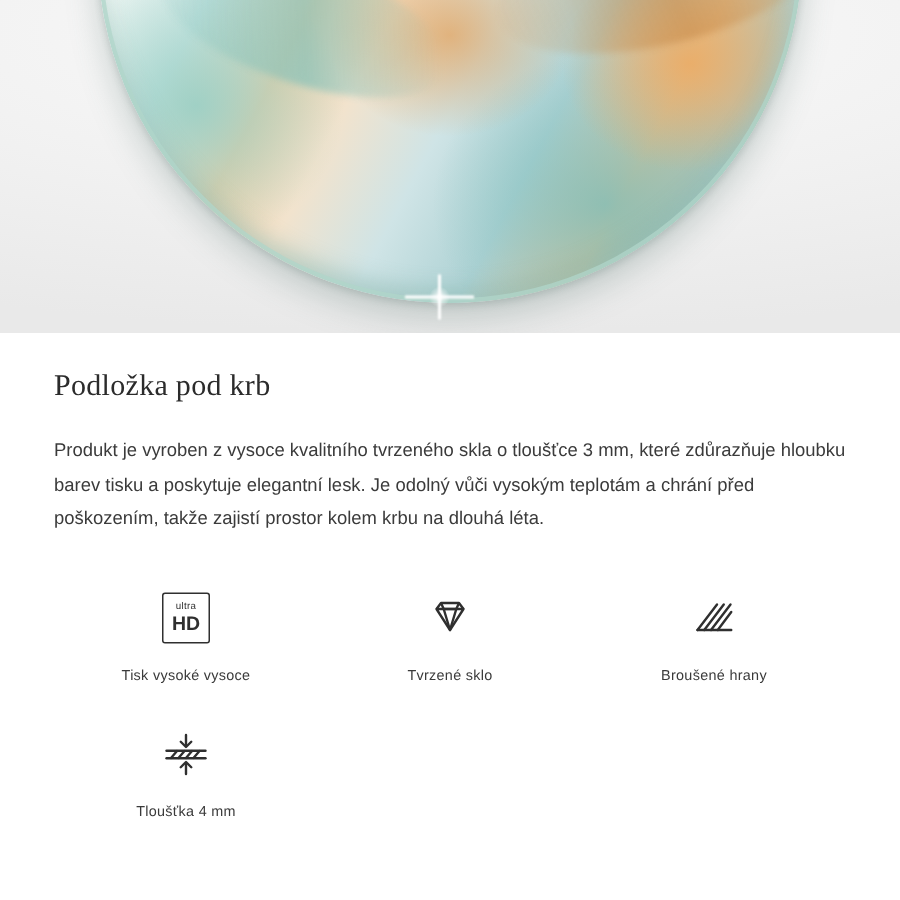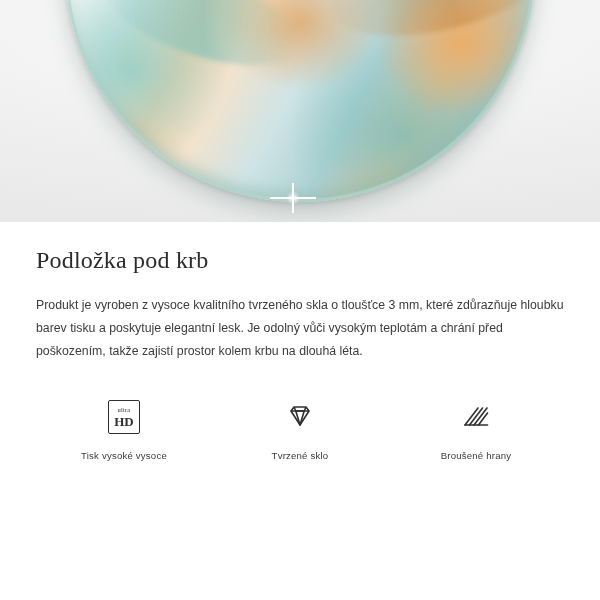--- a/index.html
+++ b/index.html
@@ -141,21 +141,21 @@
     background: radial-gradient(circle, rgba(255,255,255,0.95) 0%, rgba(255,255,255,0) 70%);
   }
 
   
   .content {
     padding: 0 36px;
   }
 
   .headline {
     font-family: "Liberation Serif", serif;
-    font-size: 24px;
+    font-size: 20px;
     line-height: 1.34;
     color: #2b2b2b;
     font-weight: 400;
     margin: 0;
     padding-top: 22px;
     letter-spacing: 0.2px;
   }
   .headline .line2 { display: block; }
 
   .paragraph {
@@ -195,21 +195,20 @@
   .ultrahd-box {
     width: 30px;
     height: 32px;
     border: 1.6px solid #2f2f2f;
     border-radius: 2px;
     display: flex;
     flex-direction: column;
     align-items: center;
     justify-content: center;
     line-height: 1;
-    font-family: Liberation Serif, serif;
   }
   .ultrahd-box .u1 {
     font-size: 6.5px;
     letter-spacing: 0.2px;
     color: #2f2f2f;
     margin-bottom: 1px;
   }
   .ultrahd-box .u2 {
     font-size: 13px;
     font-weight: bold;
@@ -278,16 +277,33 @@
             <path d="M9 28L22 11"></path>
             <path d="M13.5 28L26.5 11"></path>
             <path d="M18 28L31 11"></path>
             <path d="M22.5 28L31.5 16"></path>
             <path d="M9 28h22.5"></path>
           </svg>
         </div>
         <div class="feature-label">Broušené hrany</div>
       </div>
 
+      <div class="feature">
+        <div class="feature-icon">
+          <svg width="44" height="40" viewBox="0 0 44 40" fill="none" stroke="#2f2f2f" stroke-width="1.6" stroke-linecap="round" stroke-linejoin="round">
+            <line x1="22" y1="7" x2="22" y2="14"></line>
+            <path d="M18.5 11.5 22 15l3.5-3.5"></path>
+            <line x1="22" y1="33" x2="22" y2="26"></line>
+            <path d="M18.5 28.5 22 25l3.5 3.5"></path>
+            <line x1="9" y1="17.5" x2="35" y2="17.5"></line>
+            <line x1="9" y1="22.5" x2="35" y2="22.5"></line>
+            <line x1="12" y1="22.3" x2="16" y2="17.7"></line>
+            <line x1="17" y1="22.3" x2="21" y2="17.7"></line>
+            <line x1="22" y1="22.3" x2="26" y2="17.7"></line>
+            <line x1="27" y1="22.3" x2="31" y2="17.7"></line>
+          </svg>
+        </div>
+        <div class="feature-label">Tloušťka 4 mm</div>
+      </div>
 
     </div>
   </div>
 </div>
 
 </body></html>

